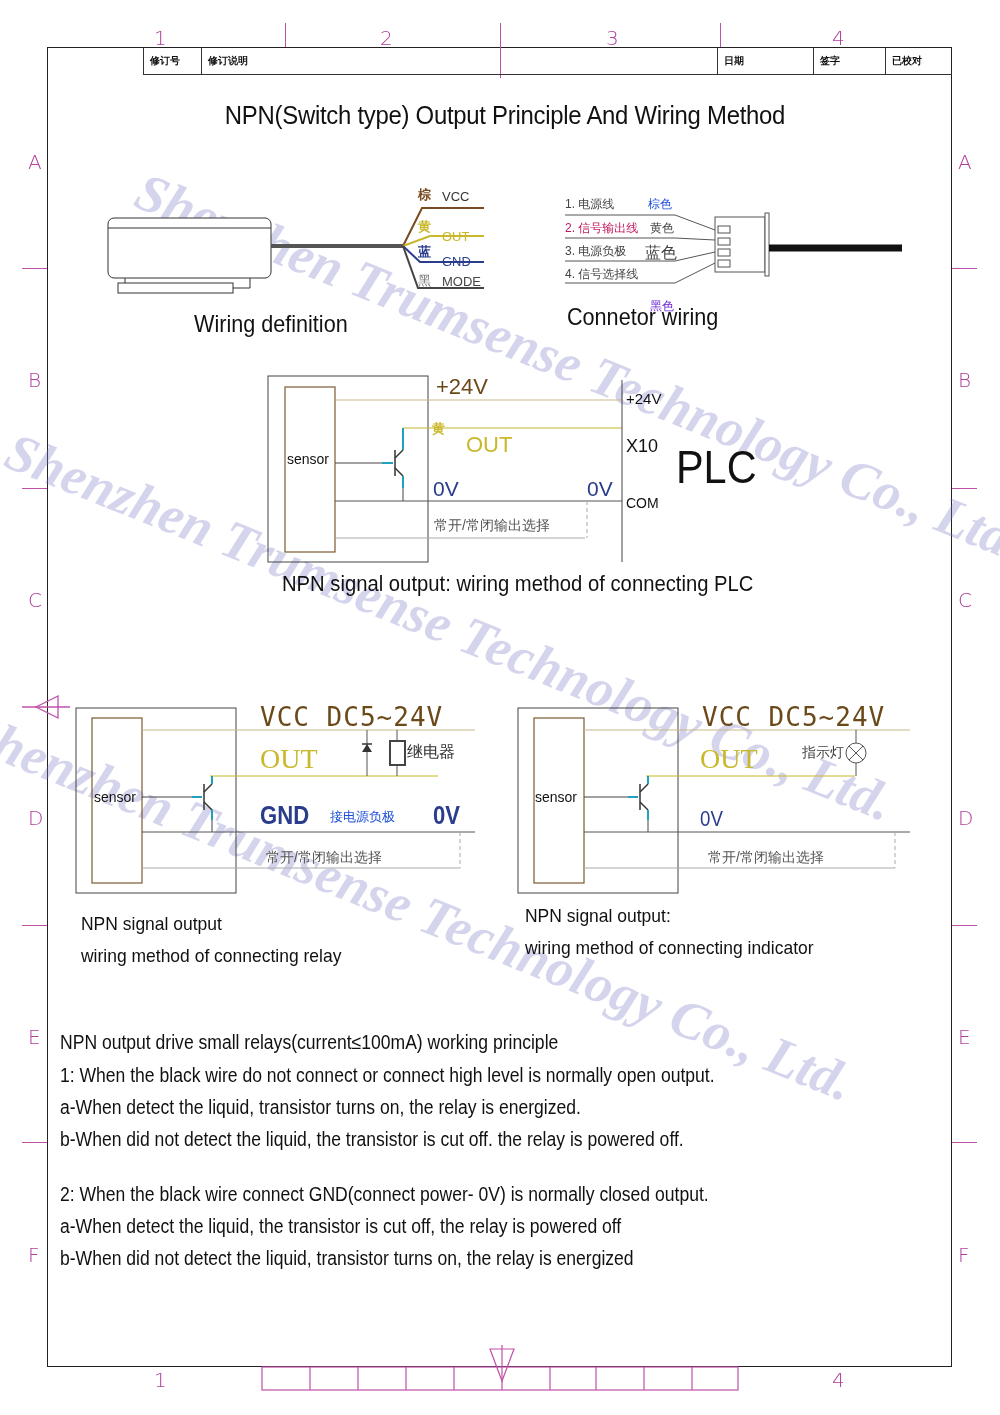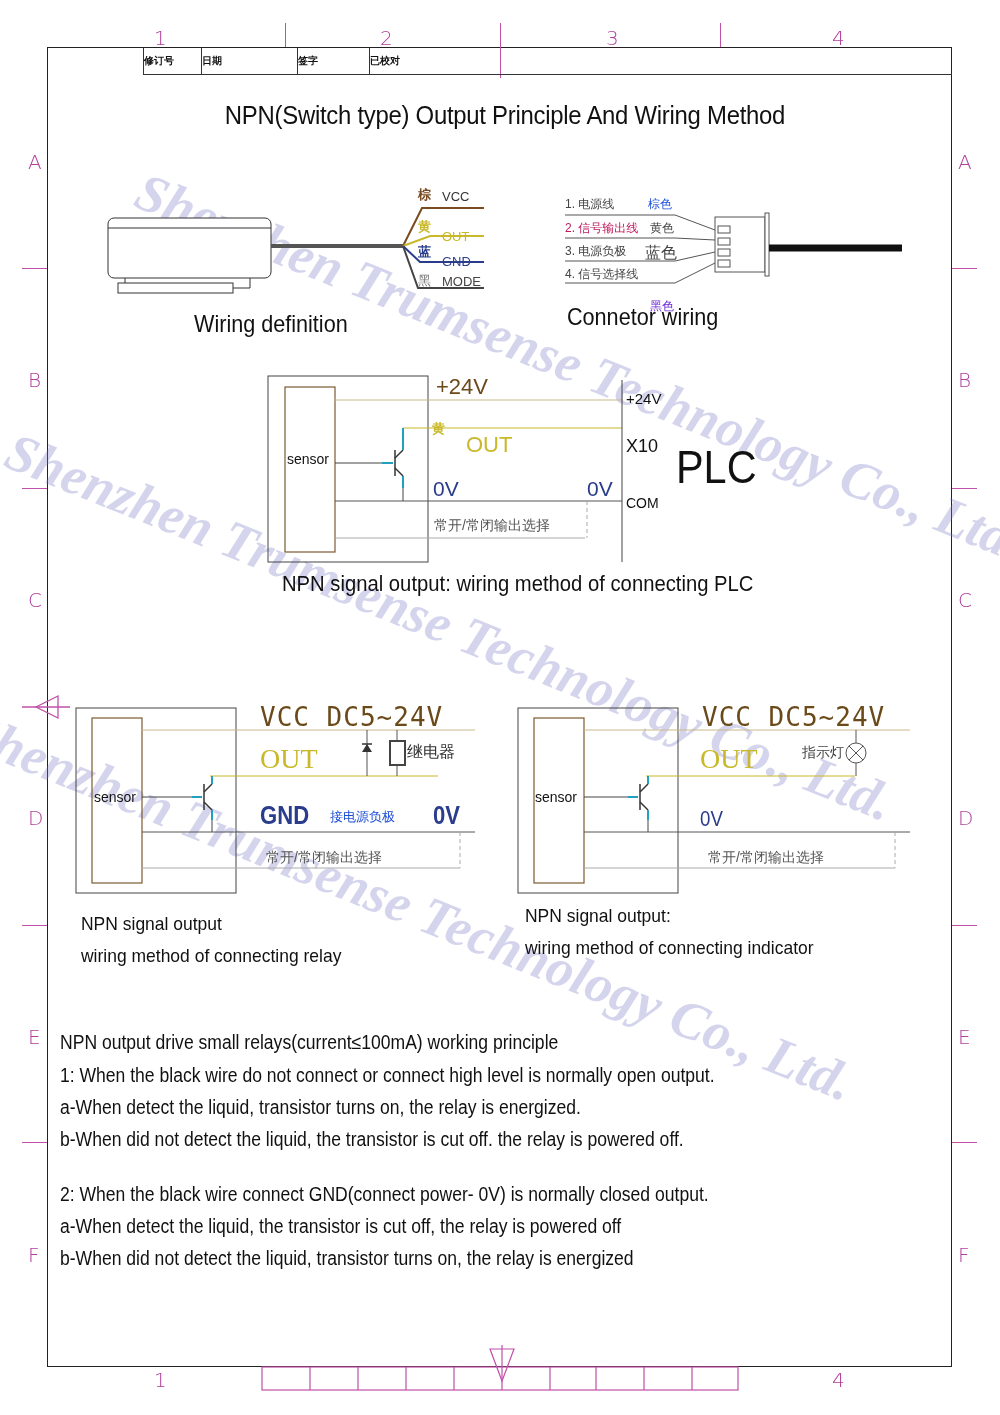--- a/index.html
+++ b/index.html
@@ -3,21 +3,21 @@
 <meta charset="utf-8">
 <style>
   html, body { margin:0; padding:0; background:#ffffff; }
   body { width:1000px; height:1415px; position:relative; overflow:hidden; font-family:"Liberation Sans", sans-serif; color:#111; }
   .abs { position:absolute; }
   .frame { position:absolute; left:47px; top:47px; width:905px; height:1320px; border:1.5px solid #222; box-sizing:border-box; }
   .margin-label { position:absolute; color:#b0409c; font-family:"DejaVu Sans", sans-serif; font-size:20px; font-weight:300; }
   .tick-h { position:absolute; height:1px; background:#c050a8; }
   .tick-v { position:absolute; width:1px; background:#c050a8; }
   .revtable { position:absolute; left:143px; top:48px; width:809px; height:26px; border-bottom:1.5px solid #333; display:flex; }
-  .revtable .cell { border-left:1px solid #333; font-size:10px; font-weight:bold; font-family:"DejaVu Sans", sans-serif; padding:6px 0 0 0; box-sizing:border-box; height:26px; }
+  .revtable .cell { border-left:1px solid #333; font-size:10px; font-weight:bold; font-family:"DejaVu Sans", sans-serif; padding:6px 0 0 6px; box-sizing:border-box; height:26px; }
   .title { position:absolute; left:0; width:1010px; top:100px; text-align:center; font-size:26px; letter-spacing:-0.3px; transform:scaleX(0.92); }
   .caption { position:absolute; font-size:24px; transform-origin:left top; transform:scaleX(0.9); white-space:nowrap; }
   .small-cap { position:absolute; font-size:19px; white-space:nowrap; transform-origin:left top; transform:scaleX(0.92); }
   .para { position:absolute; left:60px; font-size:19.5px; white-space:nowrap; transform-origin:left top; transform:scaleX(0.9); }
   .watermark { position:absolute; font-family:"Liberation Serif", serif; font-style:italic; font-weight:bold; color:rgba(120,120,200,0.32); white-space:nowrap; transform-origin:left top; pointer-events:none; }
 </style>
 </head>
 <body>
 
 <div class="frame"></div>
@@ -25,20 +25,21 @@
 <div class="margin-label" style="left:154px;top:26px;">1</div>
 <div class="margin-label" style="left:380px;top:26px;">2</div>
 <div class="margin-label" style="left:606px;top:26px;">3</div>
 <div class="margin-label" style="left:832px;top:26px;">4</div>
 <div class="tick-v" style="left:285px;top:23px;height:24px;"></div>
 <div class="tick-v" style="left:500px;top:23px;height:55px;"></div>
 <div class="tick-v" style="left:720px;top:23px;height:24px;"></div>
 
 <div class="revtable">
   <div class="cell" style="width:58px;">修订号</div>
+  <div class="cell" style="width:516px;">修订说明</div>
   <div class="cell" style="width:96px;">日期</div>
   <div class="cell" style="width:72px;">签字</div>
   <div class="cell" style="width:67px;">已校对</div>
 </div>
 
 <div class="margin-label" style="left:28px;top:150px;">A</div>
 <div class="margin-label" style="left:28px;top:368px;">B</div>
 <div class="margin-label" style="left:28px;top:588px;">C</div>
 <div class="margin-label" style="left:28px;top:806px;">D</div>
 <div class="margin-label" style="left:28px;top:1025px;">E</div>

